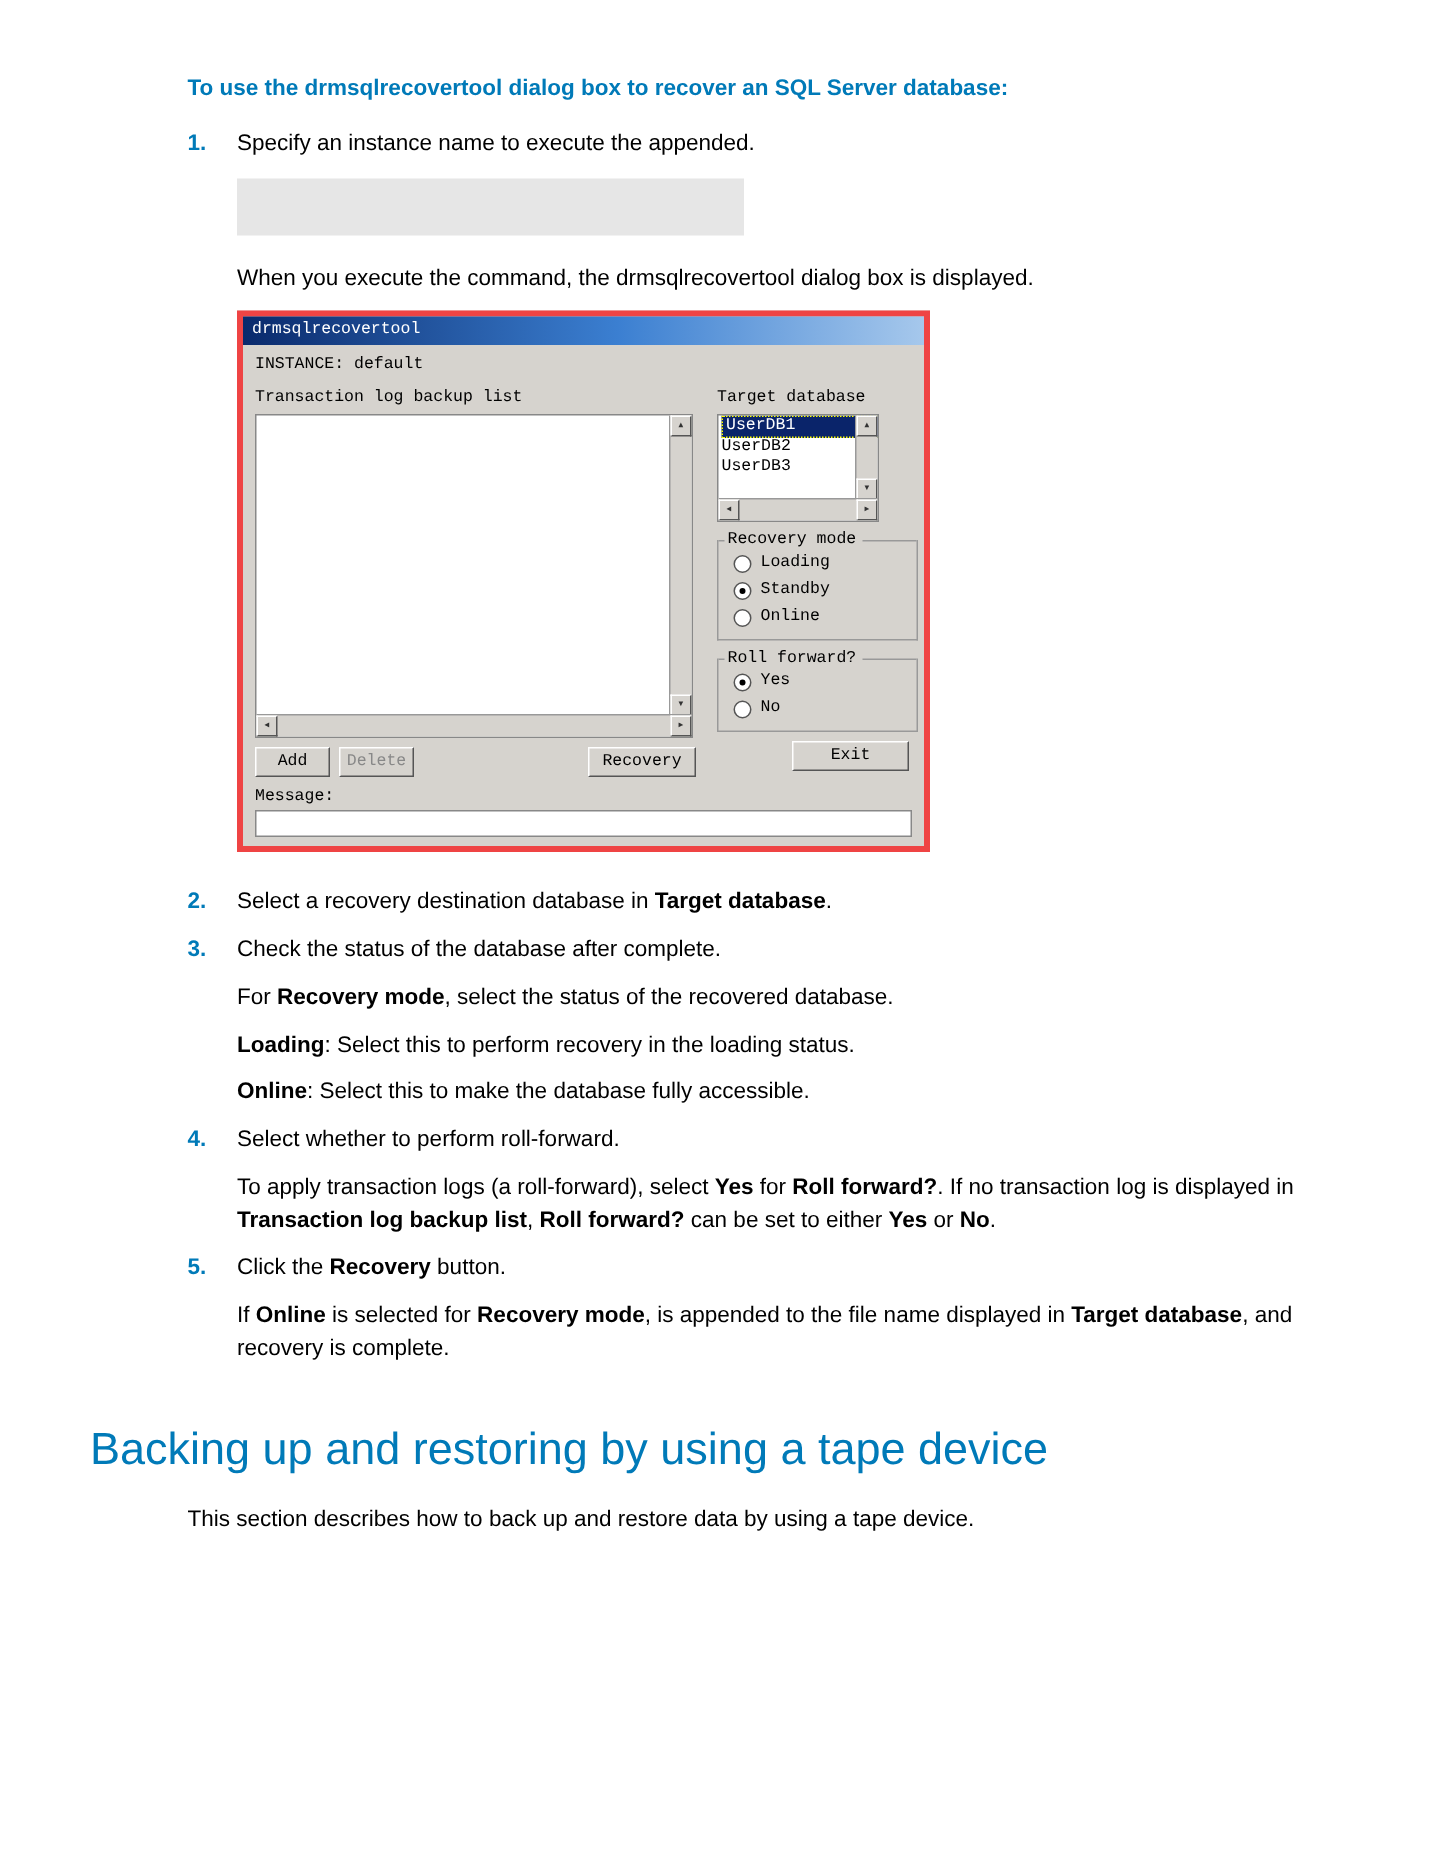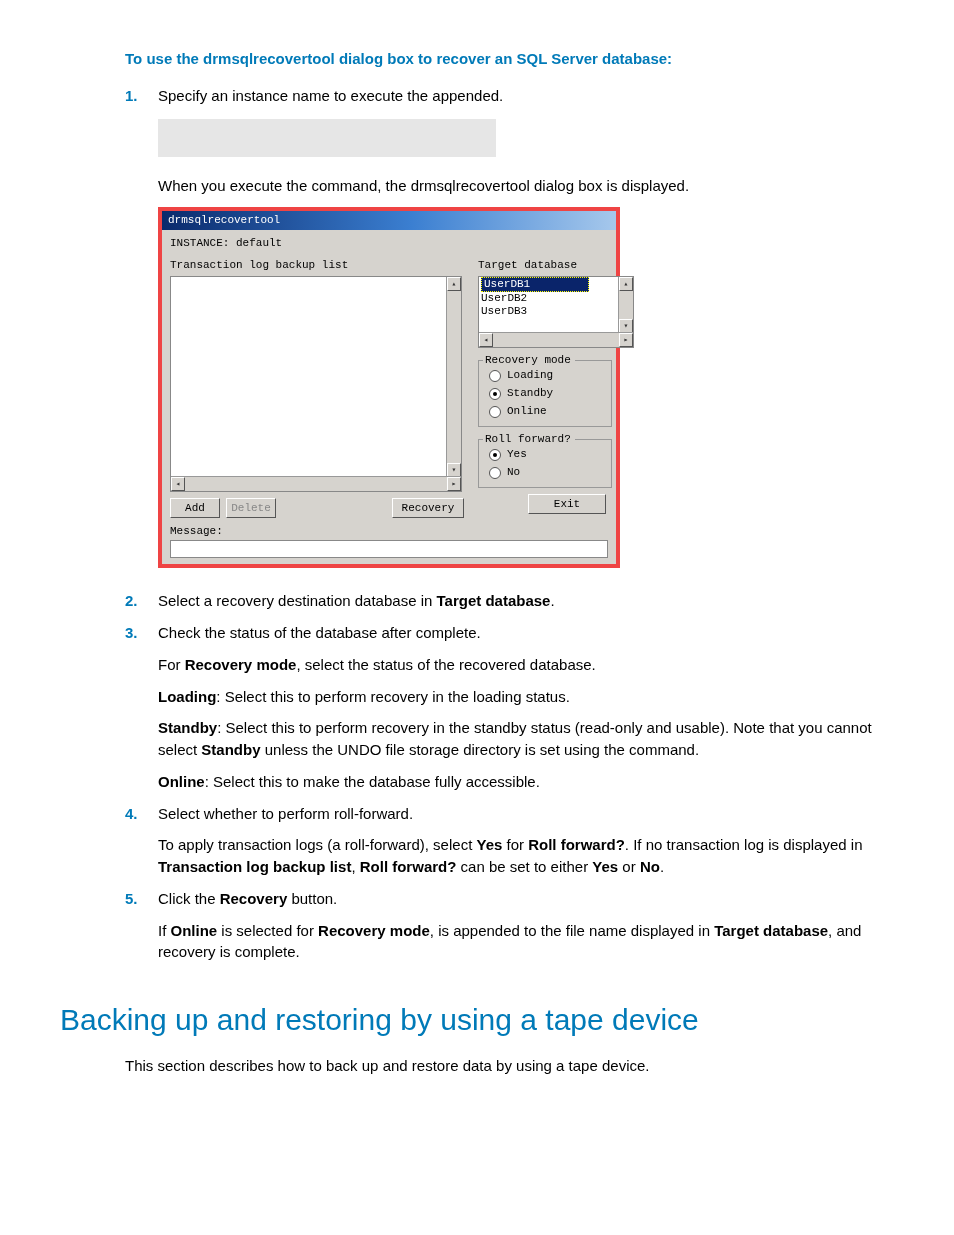--- a/index.html
+++ b/index.html
@@ -119,21 +119,21 @@
     width: 14px; height: 14px; background: #d6d3ce;
     border: 1px solid #fff; border-right-color:#555; border-bottom-color:#555;
     box-sizing: border-box; font-size: 8px; line-height: 11px; text-align: center;
     color: #333;
   }
   .scroll-v .up { position: absolute; top: 0; left: 0; }
   .scroll-v .down { position: absolute; bottom: 0; left: 0; }
   .scroll-h .l { position: absolute; left: 0; top: 0; }
   .scroll-h .r { position: absolute; right: 0; top: 0; }
   .target-box {
-    background: #fff; border: 1px solid #888; width: 156px; height: 72px;
+    background: #fff; border: 1px solid #888; width: 108px; height: 72px;
     position: relative; box-sizing: border-box; overflow: hidden;
   }
   .target-box .scroll-v { position:absolute; right:0; top:0; bottom:14px; width:14px; background:#d6d3ce; border-left:1px solid #999;}
   .target-box .scroll-h { position:absolute; left:0; right:0; bottom:0; height:14px; background:#d6d3ce; border-top:1px solid #999;}
   .tdb-item { padding: 0 2px; font-size: 11px; line-height: 13px; }
   .tdb-sel { background: #0a246a; color: #fff; border: 1px dotted #ff0; display: inline-block; padding: 0 2px; width: 108px; box-sizing: border-box; }
   .groupbox {
     border: 1px solid #999; border-top: none;
     position: relative; margin-top: 12px; padding: 6px 4px 4px 10px;
     font-size: 11px;
@@ -273,21 +273,20 @@
     <li>
       <span class="num">2.</span>
       <span>Select a recovery destination database in </span><b>Target database</b><span>.</span>
     </li>
 
     <li>
       <span class="num">3.</span>
       <span>Check the status of the database after complete.</span>
       <div class="step-para"><span>For </span><b>Recovery mode</b><span>, select the status of the recovered database.</span></div>
       <div class="step-para"><b>Loading</b><span>: Select this to perform recovery in the loading status.</span></div>
-      <div class="step-para"><b>Standby</b><span>: Select this to perform recovery in the standby status (read-only and usable). Note that you cannot select </span><b>Standby</b><span> unless the UNDO file storage directory is set using the  command.</span></div>
       <div class="step-para"><b>Online</b><span>: Select this to make the database fully accessible.</span></div>
     </li>
 
     <li>
       <span class="num">4.</span>
       <span>Select whether to perform roll-forward.</span>
       <div class="step-para">
         <span>To apply transaction logs (a roll-forward), select </span><b>Yes</b><span> for </span><b>Roll forward?</b><span>. If no transaction log is displayed in </span><b>Transaction log backup list</b><span>, </span><b>Roll forward?</b><span> can be set to either </span><b>Yes</b><span> or </span><b>No</b><span>.</span>
       </div>
     </li>

